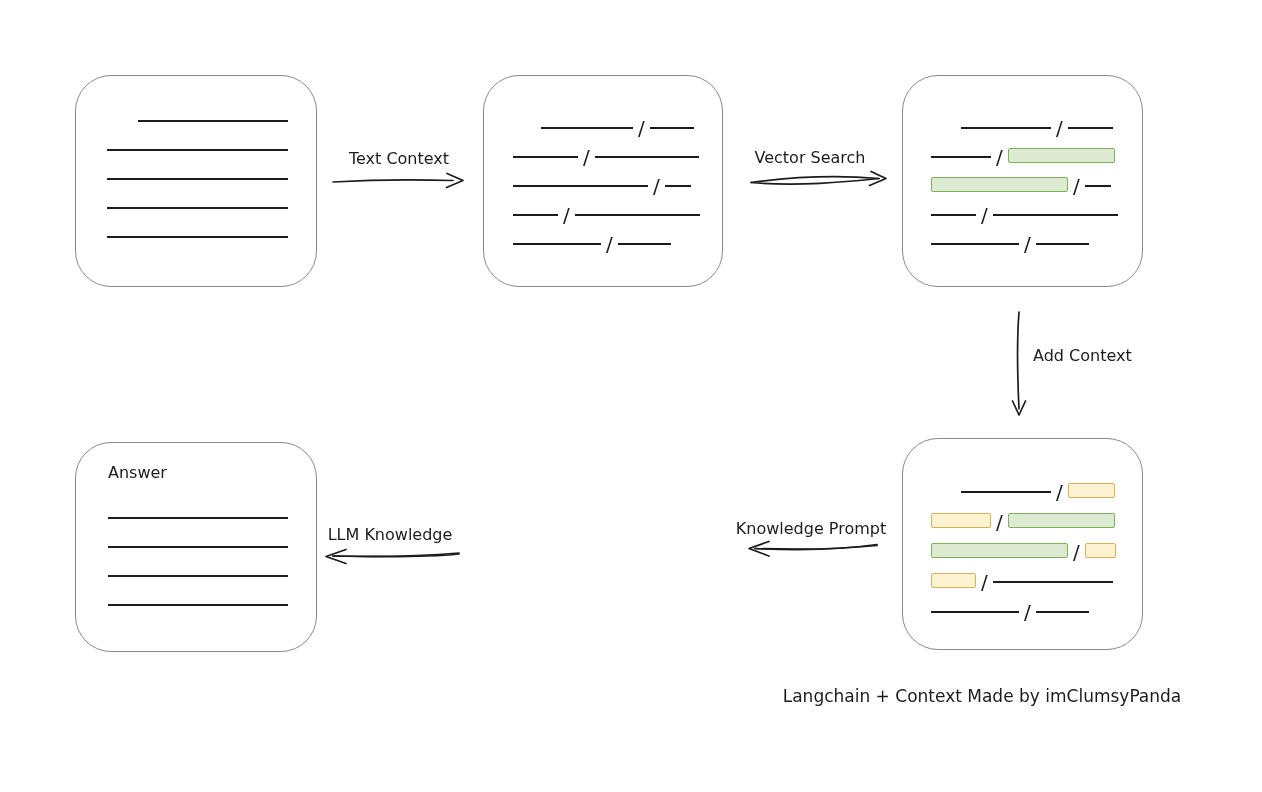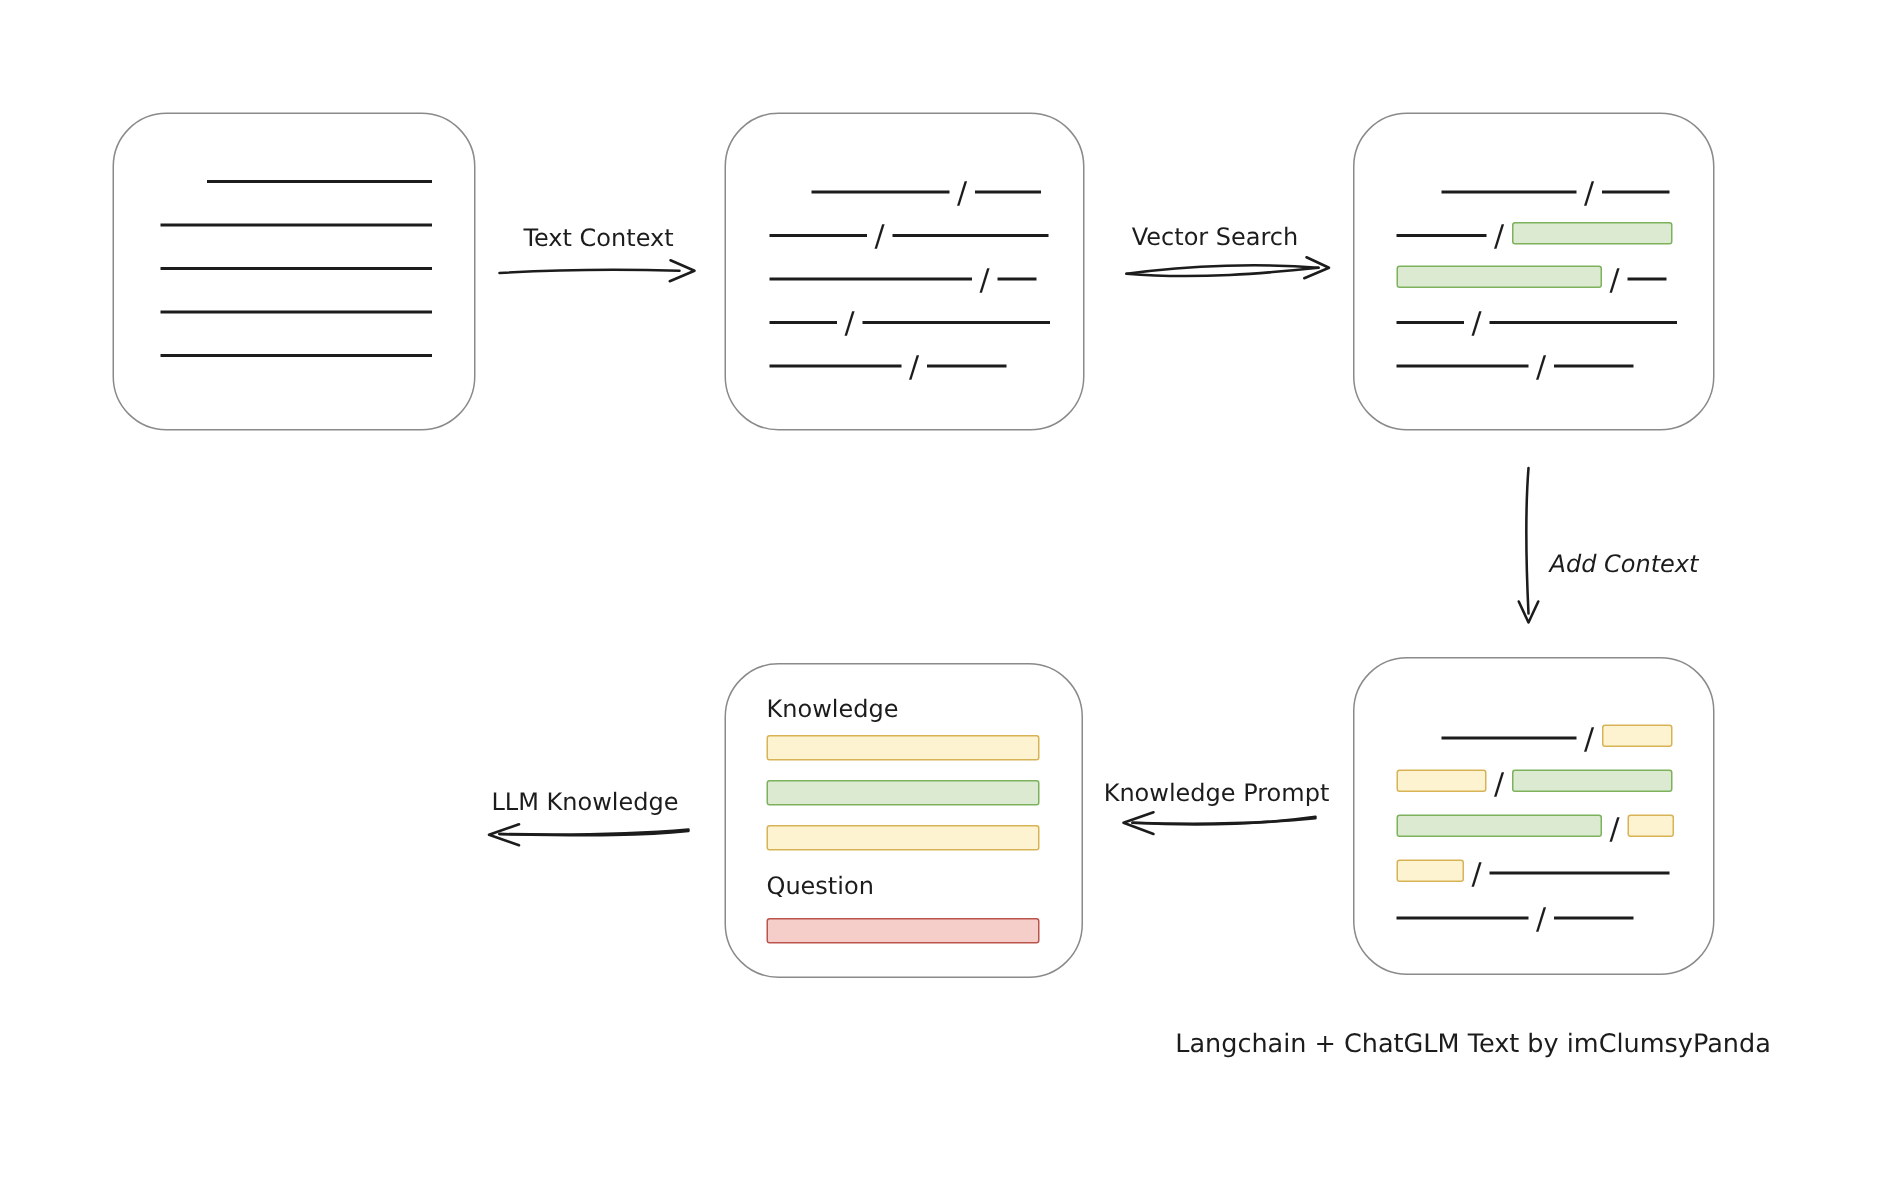--- a/index.html
+++ b/index.html
@@ -46,21 +46,21 @@
   .box-title{font-size:16px; line-height:20px; color:var(--ink);}
   .prompt .bars .seg-row{height:30px; align-items:center;}
   .prompt .bars .seg{margin-bottom:0; height:17px;}
   .prompt .q-title{margin-top:8px;}
   .prompt .q-bars{margin-top:4px;}
   .answer .rows{margin-top:7px;}
 
   .lbl{position:absolute; font-size:16px; line-height:20px; color:var(--ink); white-space:nowrap;}
   .lbl-ts{left:323px; top:149px; width:152px; text-align:center;}
   .lbl-vs{left:740px; top:148px; width:140px; text-align:center;}
-  .lbl-ac{left:1033px; top:366px;font-style:italic;}
+  .lbl-ac{left:1033px; top:346px;}
   .lbl-gp{left:731px; top:519px; width:160px; text-align:center;}
   .lbl-lr{left:320px; top:525px; width:140px; text-align:center;}
   .caption{position:absolute; left:742px; top:686px; width:480px; text-align:center;
            font-size:17px; color:var(--ink); white-space:nowrap;}
 
   svg.arrows{position:absolute; left:0; top:0; width:1262px; height:792px; pointer-events:none;}
   svg.arrows path{fill:none; stroke:var(--ink); stroke-width:1.7;
                   stroke-linecap:round; stroke-linejoin:round;}
 </style>
 </head>
@@ -171,41 +171,38 @@
           <div class="seg line" style="width: 120px;"></div>
         </div>
         <div class="seg-row">
           <div class="seg line" style="width: 88px;"></div>
           <span class="slash">/</span>
           <div class="seg line" style="width: 53px;"></div>
         </div>
       </div>
   </div>
 
-  <div class="box prompt">
-    <div class="box-title">Knowledge</div>
-    <div class="rows bars">
-        <div class="seg-row">
-          <div class="seg yellow" style="width: 182px;"></div>
-        </div>
-        <div class="seg-row">
-          <div class="seg green" style="width: 182px;"></div>
-        </div>
-        <div class="seg-row">
-          <div class="seg yellow" style="width: 182px;"></div>
-        </div>
-      </div>
-    <div class="box-title q-title">Question</div>
-    <div class="rows bars q-bars">
-        <div class="seg-row">
-          <div class="seg red" style="width: 182px;"></div>
-        </div>
-      </div>
-  </div>
-
+
+  <div class="box answer">
+    <div class="box-title">Answer</div>
+    <div class="rows">
+        <div class="seg-row">
+          <div class="seg line" style="width: 180px;"></div>
+        </div>
+        <div class="seg-row">
+          <div class="seg line" style="width: 180px;"></div>
+        </div>
+        <div class="seg-row">
+          <div class="seg line" style="width: 180px;"></div>
+        </div>
+        <div class="seg-row">
+          <div class="seg line" style="width: 180px;"></div>
+        </div>
+      </div>
+  </div>
 
   <svg class="arrows" viewBox="0 0 1262 792" aria-hidden="true">
     <g>
       <path d="M333,182 C375,179.5 420,179.5 453,180.5"></path>
       <path d="M447,173.5 L463,180.5 L446.5,187.5"></path>
     </g>
     <g>
       <path d="M751,182.5 C795,176.5 842,175.5 879,178.5"></path>
       <path d="M751,182.5 C798,186.5 845,182 879,178.5"></path>
       <path d="M871,171.5 L886,178.5 L869.5,185.5"></path>
@@ -225,15 +222,15 @@
       <path d="M346,549.5 L326,556.5 L346,563.5"></path>
     </g>
   </svg>
 
   <div class="lbl lbl-ts">Text Context</div>
   <div class="lbl lbl-vs">Vector Search</div>
   <div class="lbl lbl-ac">Add Context</div>
   <div class="lbl lbl-gp">Knowledge Prompt</div>
   <div class="lbl lbl-lr">LLM Knowledge</div>
 
-  <div class="caption">Langchain + ChatGLM Text by imClumsyPanda</div>
+  <div class="caption">Langchain + Context Made by imClumsyPanda</div>
 
 </div>
 
 </body></html>

